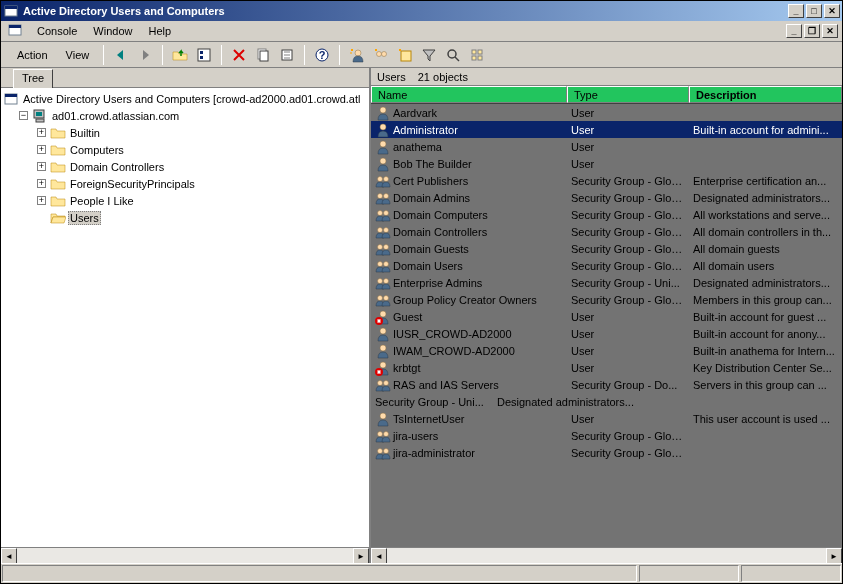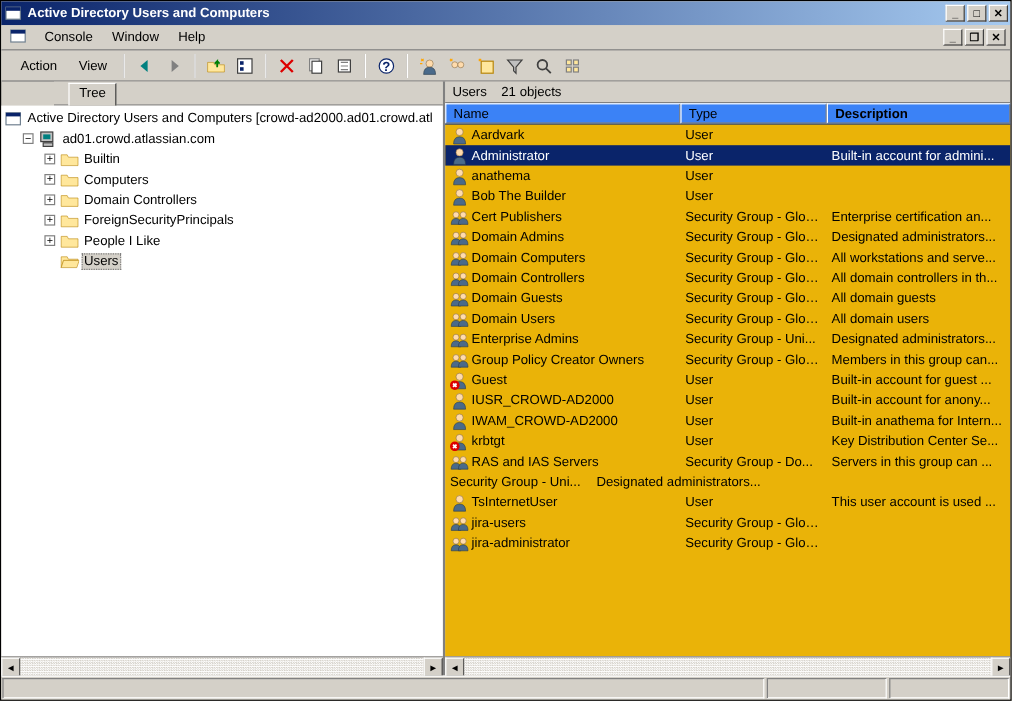--- a/index.html
+++ b/index.html
@@ -22,41 +22,41 @@
 .toolbar { height: 26px; background: #d4d0c8; display: flex; align-items: center; padding: 2px 8px; border-bottom: 1px solid #808080; gap:2px; }
 .toolbar .titem { padding: 2px 8px; cursor:pointer; }
 .toolbar .tbtn { width: 22px; height: 22px; border: 1px solid transparent; display:flex; align-items:center; justify-content:center; cursor:pointer; }
 .toolbar .sep { width:1px; height:20px; background:#808080; border-right:1px solid #fff; margin:0 4px; }
 
 
 .main { flex:1; display:flex; min-height:0; }
 .left-pane { width: 370px; display:flex; flex-direction:column; border-right:2px solid #808080; min-height:0; }
 .right-pane { flex:1; display:flex; flex-direction:column; min-height:0; }
 
-.tab-strip { height:20px; background:#d4d0c8; display:flex; padding-left:12px; border-bottom:1px solid #808080;margin-left:44px;}
+.tab-strip { height:20px; background:#d4d0c8; display:flex; padding-left:12px; border-bottom:1px solid #808080;}
 .tab { background:#d4d0c8; border:1px solid #fff; border-bottom:none; border-right-color:#404040; padding:2px 8px; position:relative; top:1px; cursor:pointer;}
 
 .tree { flex:1; background:#fff; overflow:auto; padding:2px; }
 .tree-node { white-space:nowrap; display:flex; align-items:center; height:17px; cursor:pointer;}
 .tree-node .expander { width:9px; height:9px; border:1px solid #808080; display:inline-flex; align-items:center; justify-content:center; font-size:9px; line-height:7px; margin-right:4px; color:#000; background:#fff;}
 .tree-node .noexp { width:13px; display:inline-block;}
 .tree-node .ticon { width:16px; height:16px; display:inline-flex; align-items:center; justify-content:center; margin-right:2px;}
 .tree-node .label { padding:1px 2px;}
 .tree-node.selected .label { background:#d4d0c8; border:1px dotted #808080; padding:0 1px;}
 .indent-1 { padding-left: 16px; }
 .indent-2 { padding-left: 34px; }
 
 .list-header { height:18px; background:#d4d0c8; display:flex; align-items:center; padding:2px 6px; border-bottom:1px solid #808080;}
-.columns { height:18px; display:flex; background:#3b82f6; border-bottom:1px solid #404040; }
+.columns { height:18px; display:flex; background:#22c55e; border-bottom:1px solid #404040; }
 .col-h { border:1px solid #fff; border-right-color:#808080; border-bottom-color:#808080; padding:2px 6px; cursor:pointer; display:flex; align-items:center;}
 .col-h.name { width:196px; }
 .col-h.type { width:122px; }
 .col-h.desc { flex:1;font-weight:bold; }
 
-.list { flex:1; background:#eab308; overflow:auto; }
+.list { flex:1; background:#737373; overflow:auto; }
 .row { display:flex; height:17px; align-items:center; cursor:pointer; white-space:nowrap;}
 .row.selected { background:#0a246a; color:#fff; }
 .row .cell { overflow:hidden; text-overflow:ellipsis; padding:0 4px;}
 .row .cell.name { width:196px; display:flex; align-items:center; gap:2px;}
 .row .cell.type { width:122px; }
 .row .cell.desc { flex:1; }
 .row .ricon { width:16px; height:16px; display:inline-flex; align-items:center; justify-content:center; flex-shrink:0;}
 
 
 .hscroll { height:16px; background:#d4d0c8; display:flex; border-top:1px solid #808080;}

